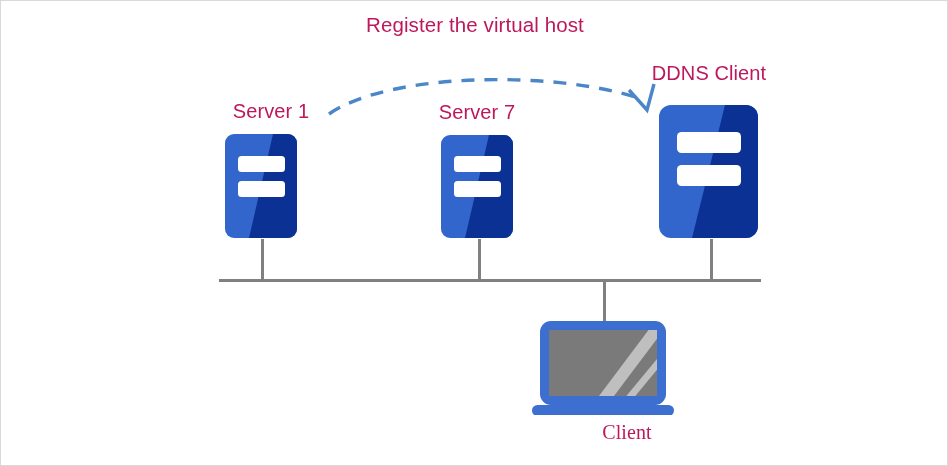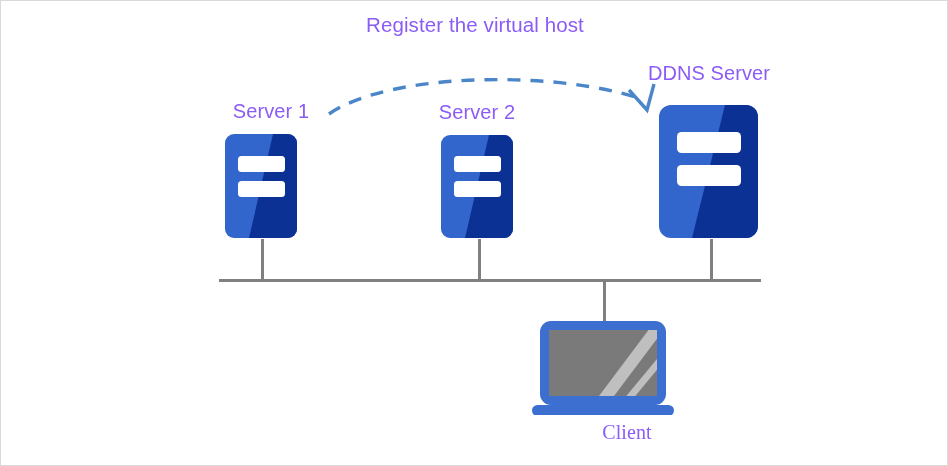--- a/index.html
+++ b/index.html
@@ -14,21 +14,21 @@
     position: relative;
     width: 948px;
     height: 466px;
     background: #ffffff;
     border: 1px solid #d9d9d9;
     box-sizing: border-box;
     overflow: hidden;
   }
   .label {
     position: absolute;
-    color: #8b5cf6;
+    color: #be185d;
     font-size: 20px;
     line-height: 25px;
     white-space: pre;
     text-align: center;
     letter-spacing: 0.1px;
   }
   #annotation-text {
     left: 0;
     top: 10px;
     width: 948px;
@@ -77,22 +77,22 @@
 <div id="canvas">
 
   <div class="label" id="annotation-text"><span>Register the virtual host</span><br></div>
 
   <svg id="register-arrow" viewBox="0 0 360 55">
     <path d="M 18 41 C 80 -2, 250 -2, 330 26" fill="none" stroke="#4a86c8" stroke-width="3.4" stroke-dasharray="13 10" stroke-linecap="butt"></path>
     <path d="M 318 17 L 336 37 L 343 11" fill="none" stroke="#4a86c8" stroke-width="3.4" stroke-linecap="butt" stroke-linejoin="miter"></path>
   </svg>
 
   <div class="label" id="label-server1">Server 1</div>
-  <div class="label" id="label-server2">Server 2</div>
-  <div class="label" id="label-ddns">DDNS Server</div>
+  <div class="label" id="label-server2">Server 7</div>
+  <div class="label" id="label-ddns">DDNS Client</div>
   <div class="label" id="label-client">Client</div>
 
   <div class="wire" id="bus-line"></div>
   <div class="wire" id="drop-s1"></div>
   <div class="wire" id="drop-s2"></div>
   <div class="wire" id="drop-ddns"></div>
   <div class="wire" id="drop-client"></div>
 
   <div class="server" id="server-1-icon" style="left:224px; top:133px; width:72px; height:104px;">
     <svg width="72" height="104" viewBox="0 0 72 104">

